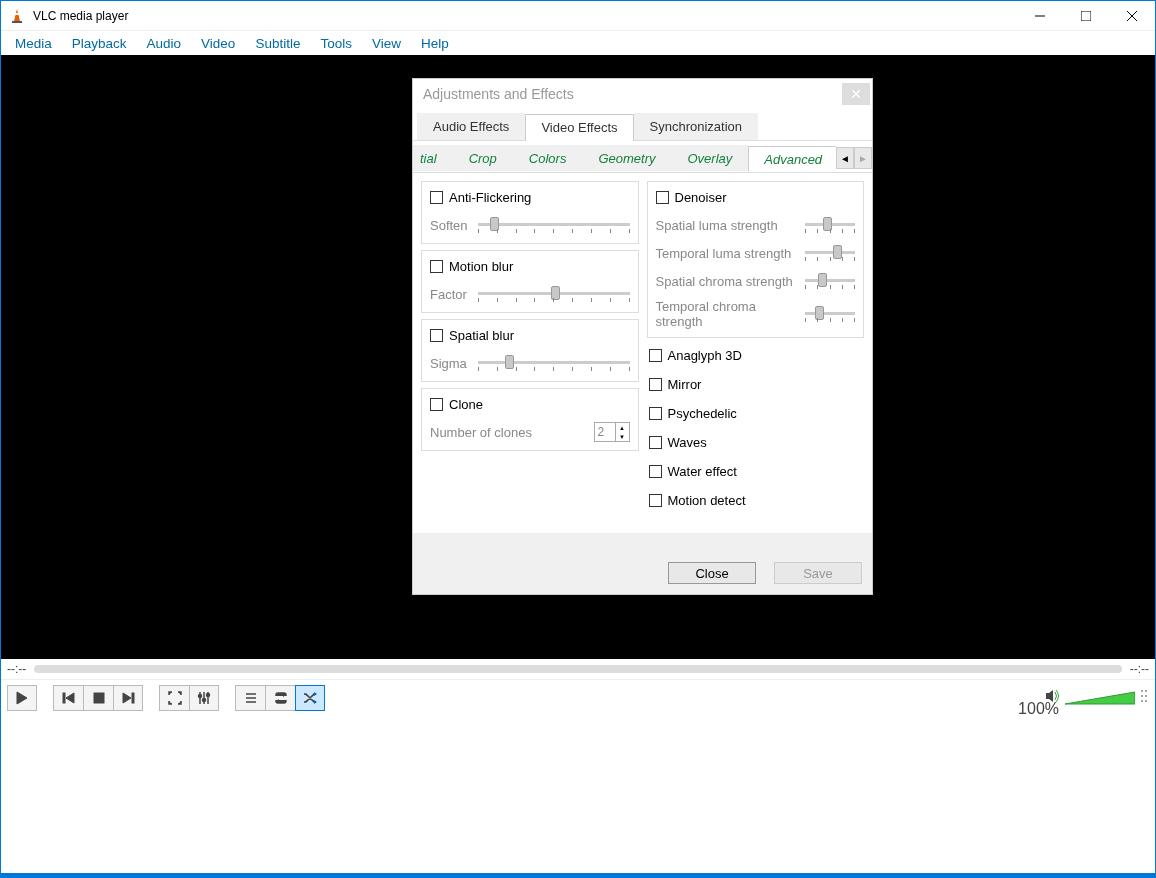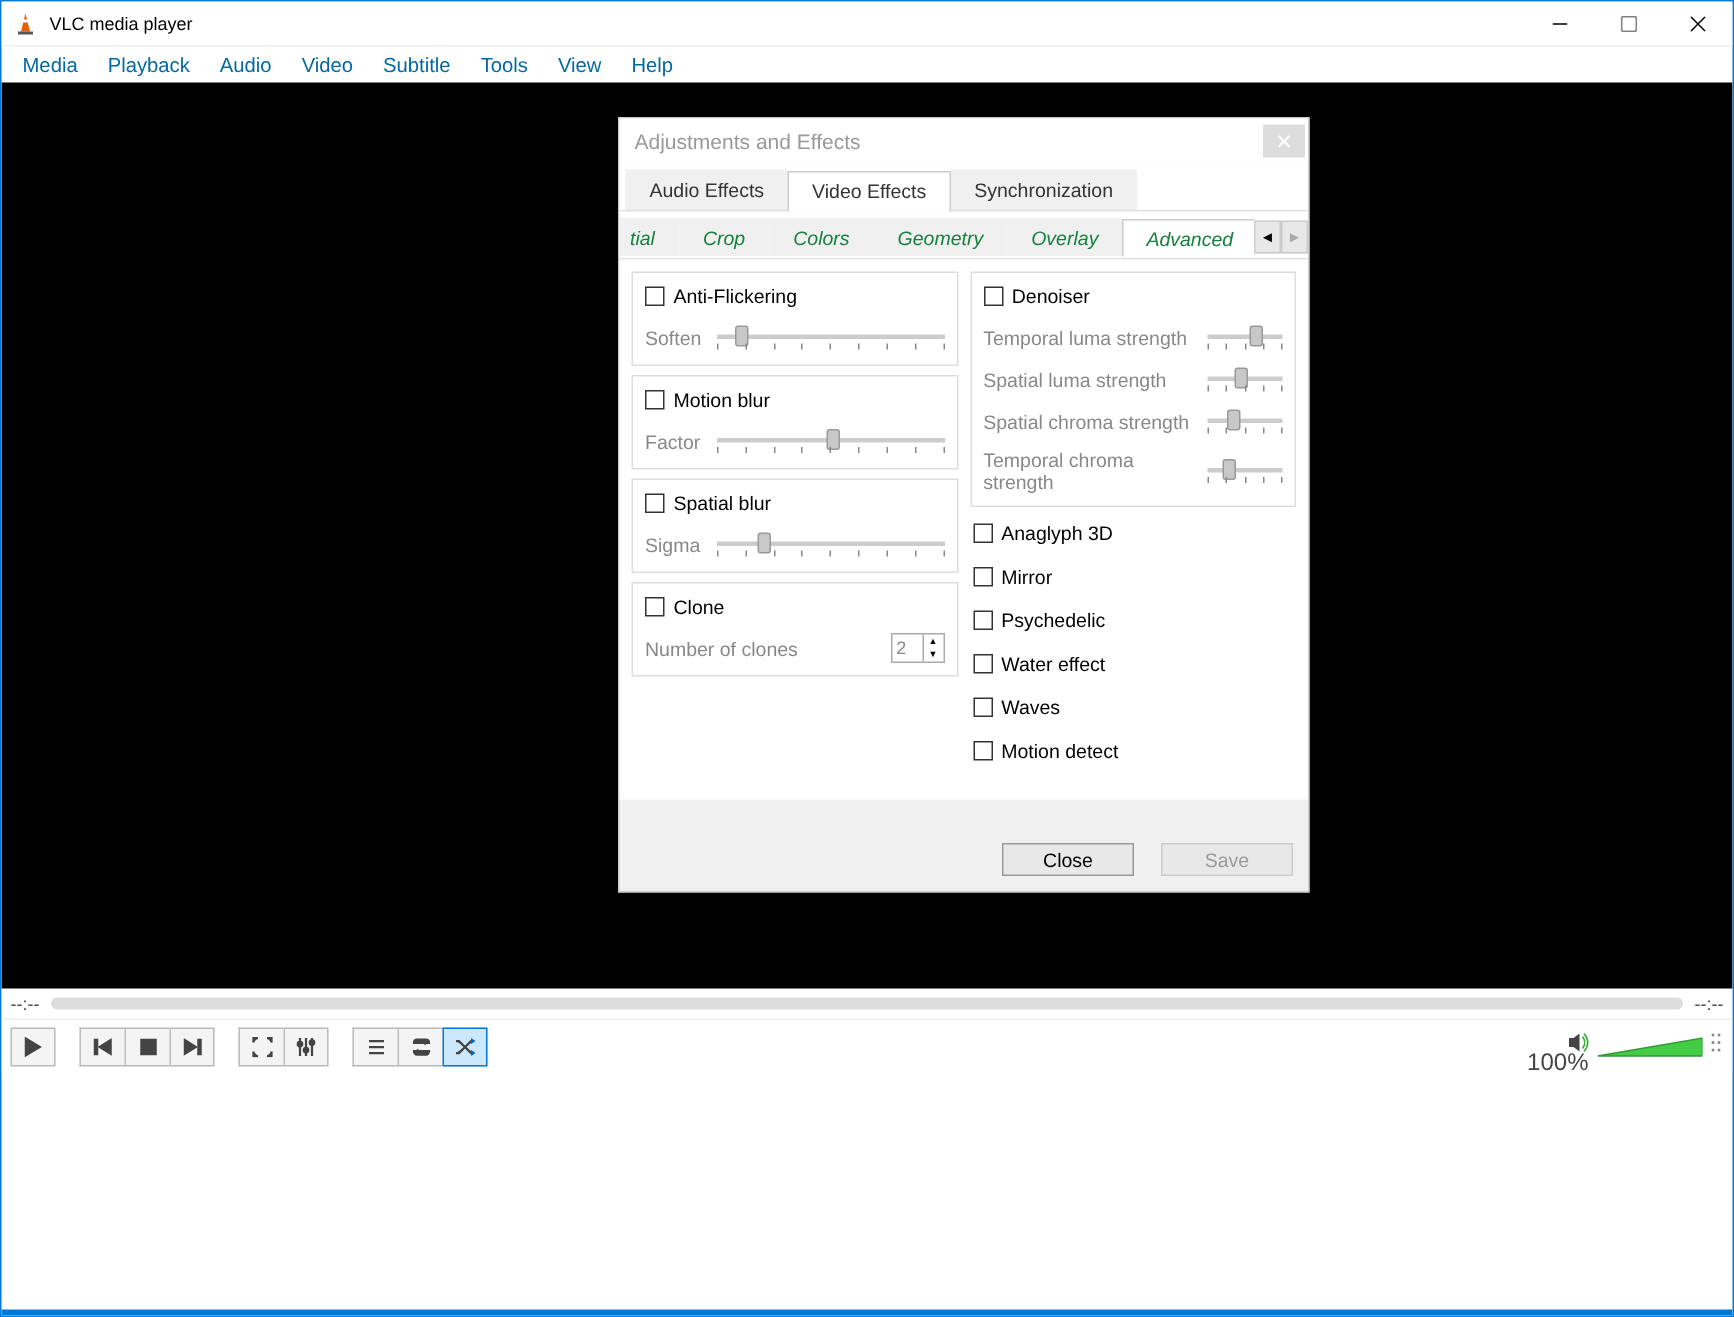--- a/index.html
+++ b/index.html
@@ -252,48 +252,48 @@
         </div>
       </div>
 
       <div class="col">
         <div class="groupbox">
           <div class="checkbox-row">
             <span class="checkbox"></span>
             <span class="check-label">Denoiser</span>
           </div>
           <div class="slider-row">
+            <span class="slider-wide-label">Spatial luma strength</span>
+            <div class="slider-track" style="flex:0 0 50px">
+              <div class="rail"></div>
+                <div class="thumb" style="left:35%"></div>
+              <div class="ticks">
+                  <span></span>
+                  <span></span>
+                  <span></span>
+                  <span></span>
+                  <span></span>
+                </div>
+            </div>
+          </div>
+          <div class="slider-row">
             <span class="slider-wide-label">Temporal luma strength</span>
             <div class="slider-track" style="flex:0 0 50px">
               <div class="rail"></div>
                 <div class="thumb" style="left:55%"></div>
               <div class="ticks">
                   <span></span>
                   <span></span>
                   <span></span>
                   <span></span>
                   <span></span>
                 </div>
             </div>
           </div>
           <div class="slider-row">
-            <span class="slider-wide-label">Spatial luma strength</span>
-            <div class="slider-track" style="flex:0 0 50px">
-              <div class="rail"></div>
-                <div class="thumb" style="left:35%"></div>
-              <div class="ticks">
-                  <span></span>
-                  <span></span>
-                  <span></span>
-                  <span></span>
-                  <span></span>
-                </div>
-            </div>
-          </div>
-          <div class="slider-row">
             <span class="slider-wide-label">Spatial chroma strength</span>
             <div class="slider-track" style="flex:0 0 50px">
               <div class="rail"></div>
                 <div class="thumb" style="left:25%"></div>
               <div class="ticks">
                   <span></span>
                   <span></span>
                   <span></span>
                   <span></span>
                   <span></span>
@@ -323,25 +323,25 @@
         <div class="simple-check">
             <span class="checkbox"></span>
             <span class="check-label">Mirror</span>
           </div>
         <div class="simple-check">
             <span class="checkbox"></span>
             <span class="check-label">Psychedelic</span>
           </div>
         <div class="simple-check">
             <span class="checkbox"></span>
+            <span class="check-label">Waves</span>
+          </div>
+        <div class="simple-check">
+            <span class="checkbox"></span>
             <span class="check-label">Water effect</span>
-          </div>
-        <div class="simple-check">
-            <span class="checkbox"></span>
-            <span class="check-label">Waves</span>
           </div>
         <div class="simple-check">
             <span class="checkbox"></span>
             <span class="check-label">Motion detect</span>
           </div>
       </div>
     </div>
 
     <div class="dialog-buttons">
       <div class="dlg-btn">Close</div>

